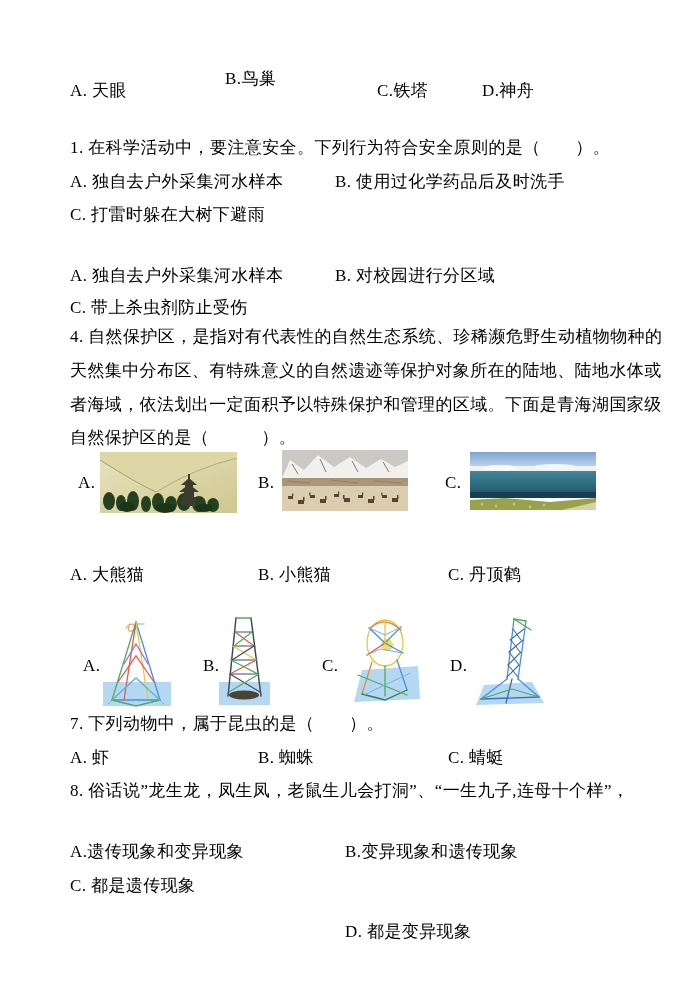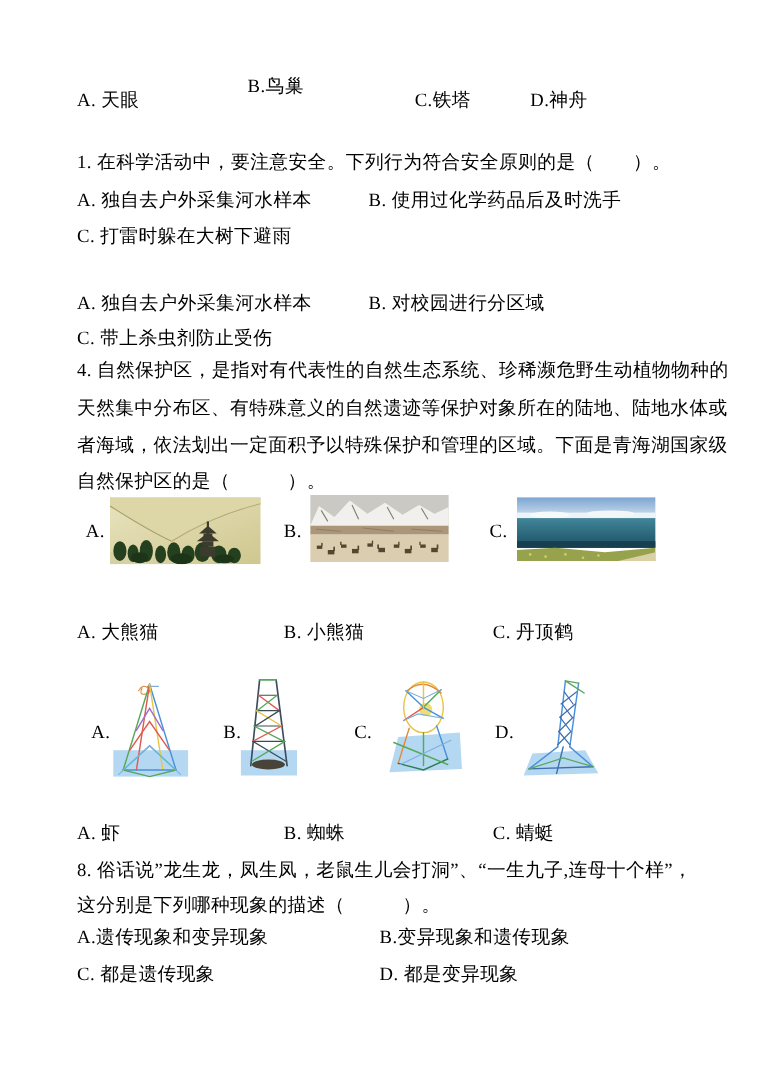--- a/index.html
+++ b/index.html
@@ -278,24 +278,24 @@
         <line x1="45" y1="50" x2="33" y2="62" stroke="#3f6fb0" stroke-width="1.1"></line>
         <line x1="33" y1="64" x2="7" y2="84" stroke="#4a90d9"></line>
         <line x1="44" y1="64" x2="65" y2="82" stroke="#4a90d9"></line>
         <line x1="38" y1="64" x2="32" y2="88" stroke="#3f6fb0"></line>
         <line x1="7" y1="84" x2="65" y2="82" stroke="#3f6fb0"></line>
         <polyline points="7,84 38,74 65,82" stroke="#56a85c" stroke-width="1.1"></polyline>
       </g>
     </svg>
   </div>
 
+  <span class="t" style="top:713px;left:70px">7. 下列动物中，属于昆虫的是（　　）。</span>
   <span class="t" style="top:747px;left:70px">A. 虾</span>
   <span class="t" style="top:747px;left:258px">B. 蜘蛛</span>
   <span class="t" style="top:747px;left:448px">C. 蜻蜓</span>
 
   <span class="t" style="top:780px;left:70px">8. 俗话说”龙生龙，凤生凤，老鼠生儿会打洞”、“一生九子,连母十个样”，</span>
-  <span class="t" style="top:812px;left:70px">这分别是下列哪种现象的描述（　　　）。</span>
   <span class="t" style="top:841px;left:70px">A.遗传现象和变异现象</span>
   <span class="t" style="top:841px;left:345px">B.变异现象和遗传现象</span>
   <span class="t" style="top:875px;left:70px">C. 都是遗传现象</span>
-  <span class="t" style="top:875px;left:345px">D. 都是变异现象</span>
+  <span class="t" style="top:921px;left:345px">D. 都是变异现象</span>
 
 </div>
 
 </body></html>

